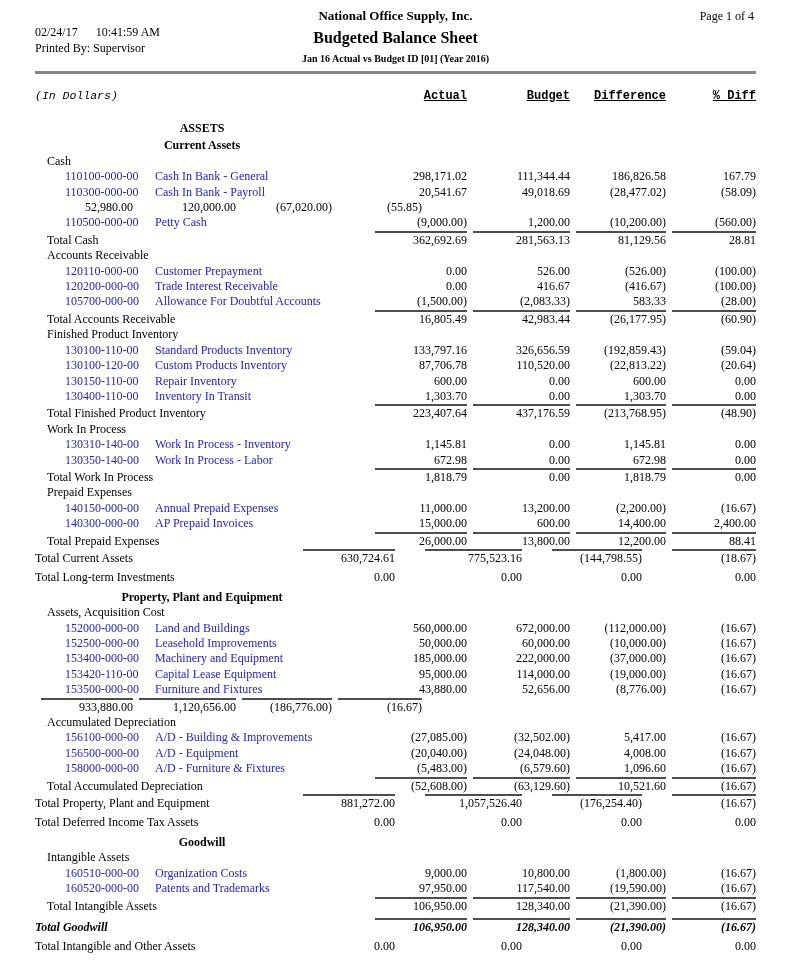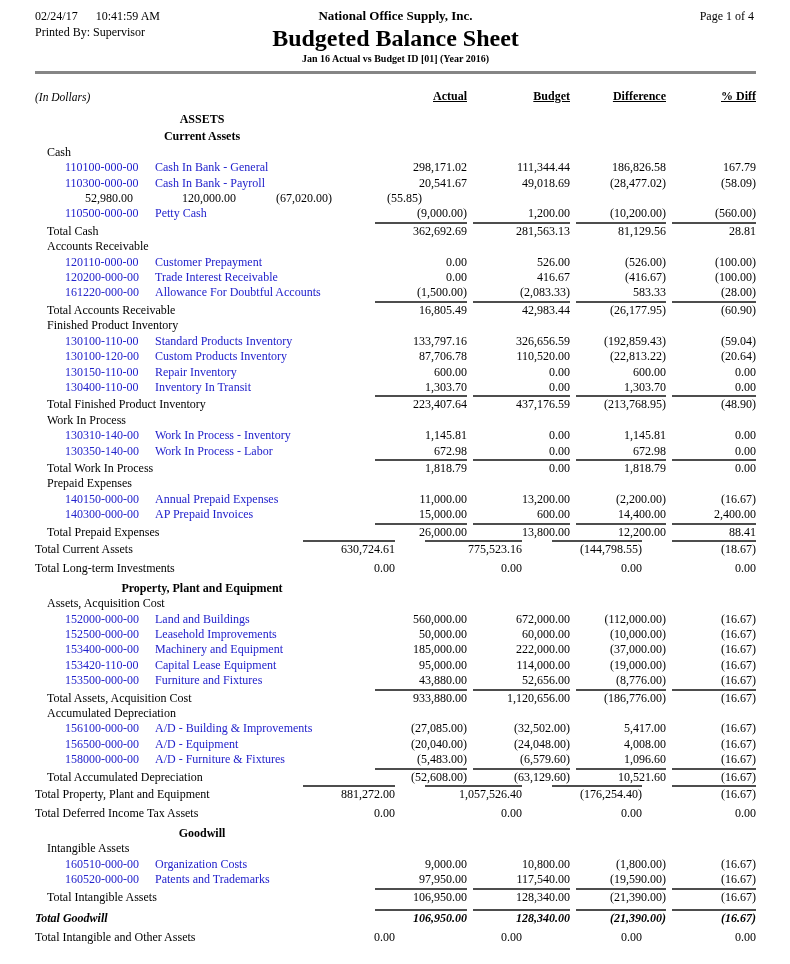--- a/index.html
+++ b/index.html
@@ -9,30 +9,30 @@
   }
   html,body{margin:0;padding:0;background:#ffffff;}
   .page{
     width:790px;height:964px;box-sizing:border-box;
     padding:8px 34px 6px 35px;
     font-family:"Liberation Serif","DejaVu Serif",serif;
     font-size:12px;color:#000;background:#fff;overflow:hidden;
   }
   
   .report-header{position:relative;min-height:58px;}
-  .hdr-left{position:absolute;left:0;top:0;text-align:left;line-height:16px;}
+  .hdr-left{position:absolute;left:0;top:16px;text-align:left;line-height:16px;}
   .hdr-time{margin-left:18px;}
   .hdr-right{position:absolute;right:2px;top:0;line-height:16px;}
   .hdr-center{text-align:center;margin:0 120px;}
   .company{font-weight:bold;font-size:13px;line-height:16px;}
-  .title{font-weight:bold;font-size:24px;line-height:22px;margin-top:3px;}
+  .title{font-weight:bold;font-size:16px;line-height:22px;margin-top:3px;}
   .subtitle{font-weight:bold;font-size:10px;line-height:15px;margin-top:2px;}
   .divider{height:3px;background:var(--divider);margin-top:5px;}
   
-  .col-header-row{display:flex;align-items:center;margin-top:15px;margin-bottom:8px;}
+  .col-header-row{display:flex;align-items:flex-start;margin-top:15px;margin-bottom:18px;font-family:Liberation Mono, monospace;}
   .units{flex:1;font-style:italic;font-size:11.5px;}
   .colhead{font-weight:bold;}
   .colhead span{text-decoration:underline;}
   
   .row{display:flex;align-items:baseline;min-height:15.4px;line-height:15.4px;}
   .label-col{flex:1;white-space:nowrap;overflow:hidden;}
   .num-col{text-align:right;white-space:nowrap;}
   .c1{width:92px;margin-left:6px;}
   .c2{width:97px;margin-left:6px;}
   .c3{width:90px;margin-left:6px;}
@@ -147,21 +147,21 @@
         <div class="num-col c4">(100.00)</div>
       </div>
       <div class="row acct">
         <div class="label-col"><span class="acct-num">120200-000-00</span><span class="acct-name">Trade Interest Receivable</span></div>
         <div class="num-col c1">0.00</div>
         <div class="num-col c2">416.67</div>
         <div class="num-col c3">(416.67)</div>
         <div class="num-col c4">(100.00)</div>
       </div>
       <div class="row acct">
-        <div class="label-col"><span class="acct-num">161220-000-00</span><span class="acct-name">Allowance For Doubtful Accounts</span></div>
+        <div class="label-col"><span class="acct-num">105700-000-00</span><span class="acct-name">Allowance For Doubtful Accounts</span></div>
         <div class="num-col c1">(1,500.00)</div>
         <div class="num-col c2">(2,083.33)</div>
         <div class="num-col c3">583.33</div>
         <div class="num-col c4">(28.00)</div>
       </div>
       <div class="row t1 rule">
         <div class="label-col"><span>Total Accounts Receivable</span></div>
         <div class="num-col c1">16,805.49</div>
         <div class="num-col c2">42,983.44</div>
         <div class="num-col c3">(26,177.95)</div>
@@ -322,21 +322,20 @@
         <div class="num-col c4">(16.67)</div>
       </div>
       <div class="row acct">
         <div class="label-col"><span class="acct-num">153500-000-00</span><span class="acct-name">Furniture and Fixtures</span></div>
         <div class="num-col c1">43,880.00</div>
         <div class="num-col c2">52,656.00</div>
         <div class="num-col c3">(8,776.00)</div>
         <div class="num-col c4">(16.67)</div>
       </div>
       <div class="row t1 rule">
-        <div class="label-col"><span>Total Assets, Acquisition Cost</span></div>
         <div class="num-col c1">933,880.00</div>
         <div class="num-col c2">1,120,656.00</div>
         <div class="num-col c3">(186,776.00)</div>
         <div class="num-col c4">(16.67)</div>
       </div>
       <div class="row h1">
         <div class="label-col"><span>Accumulated Depreciation</span></div>
         <div class="num-col c1"></div>
         <div class="num-col c2"></div>
         <div class="num-col c3"></div>

